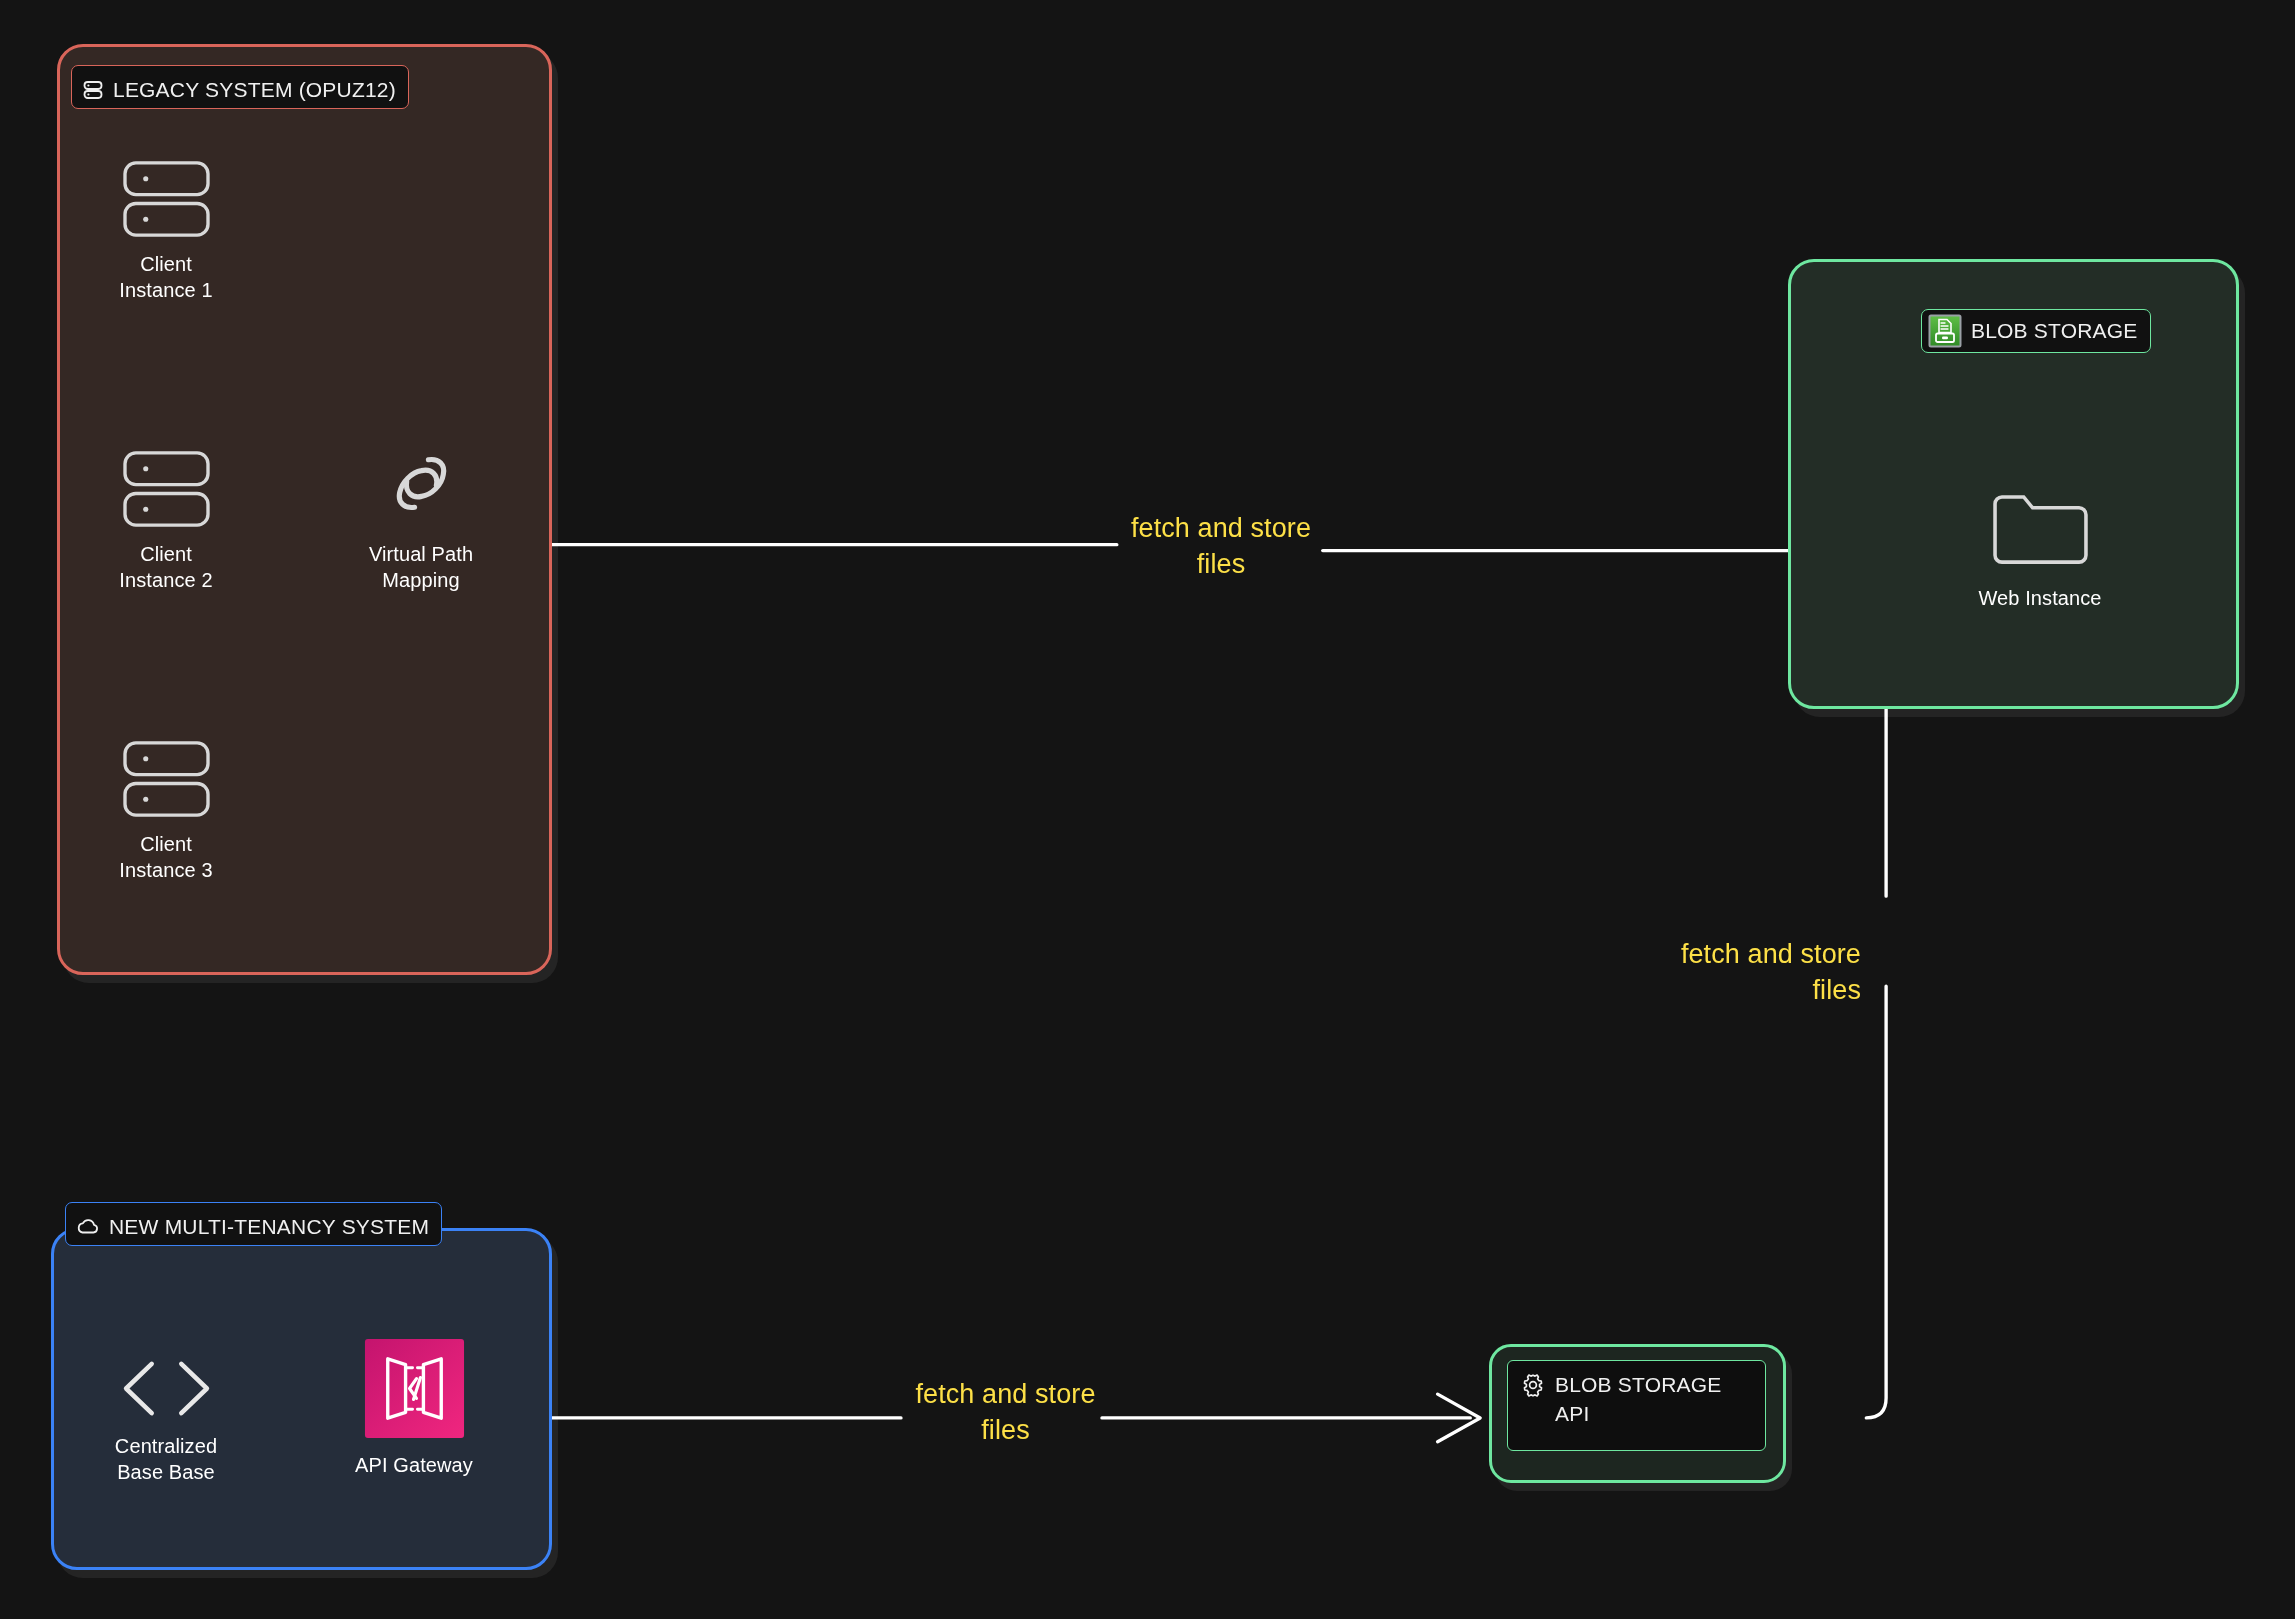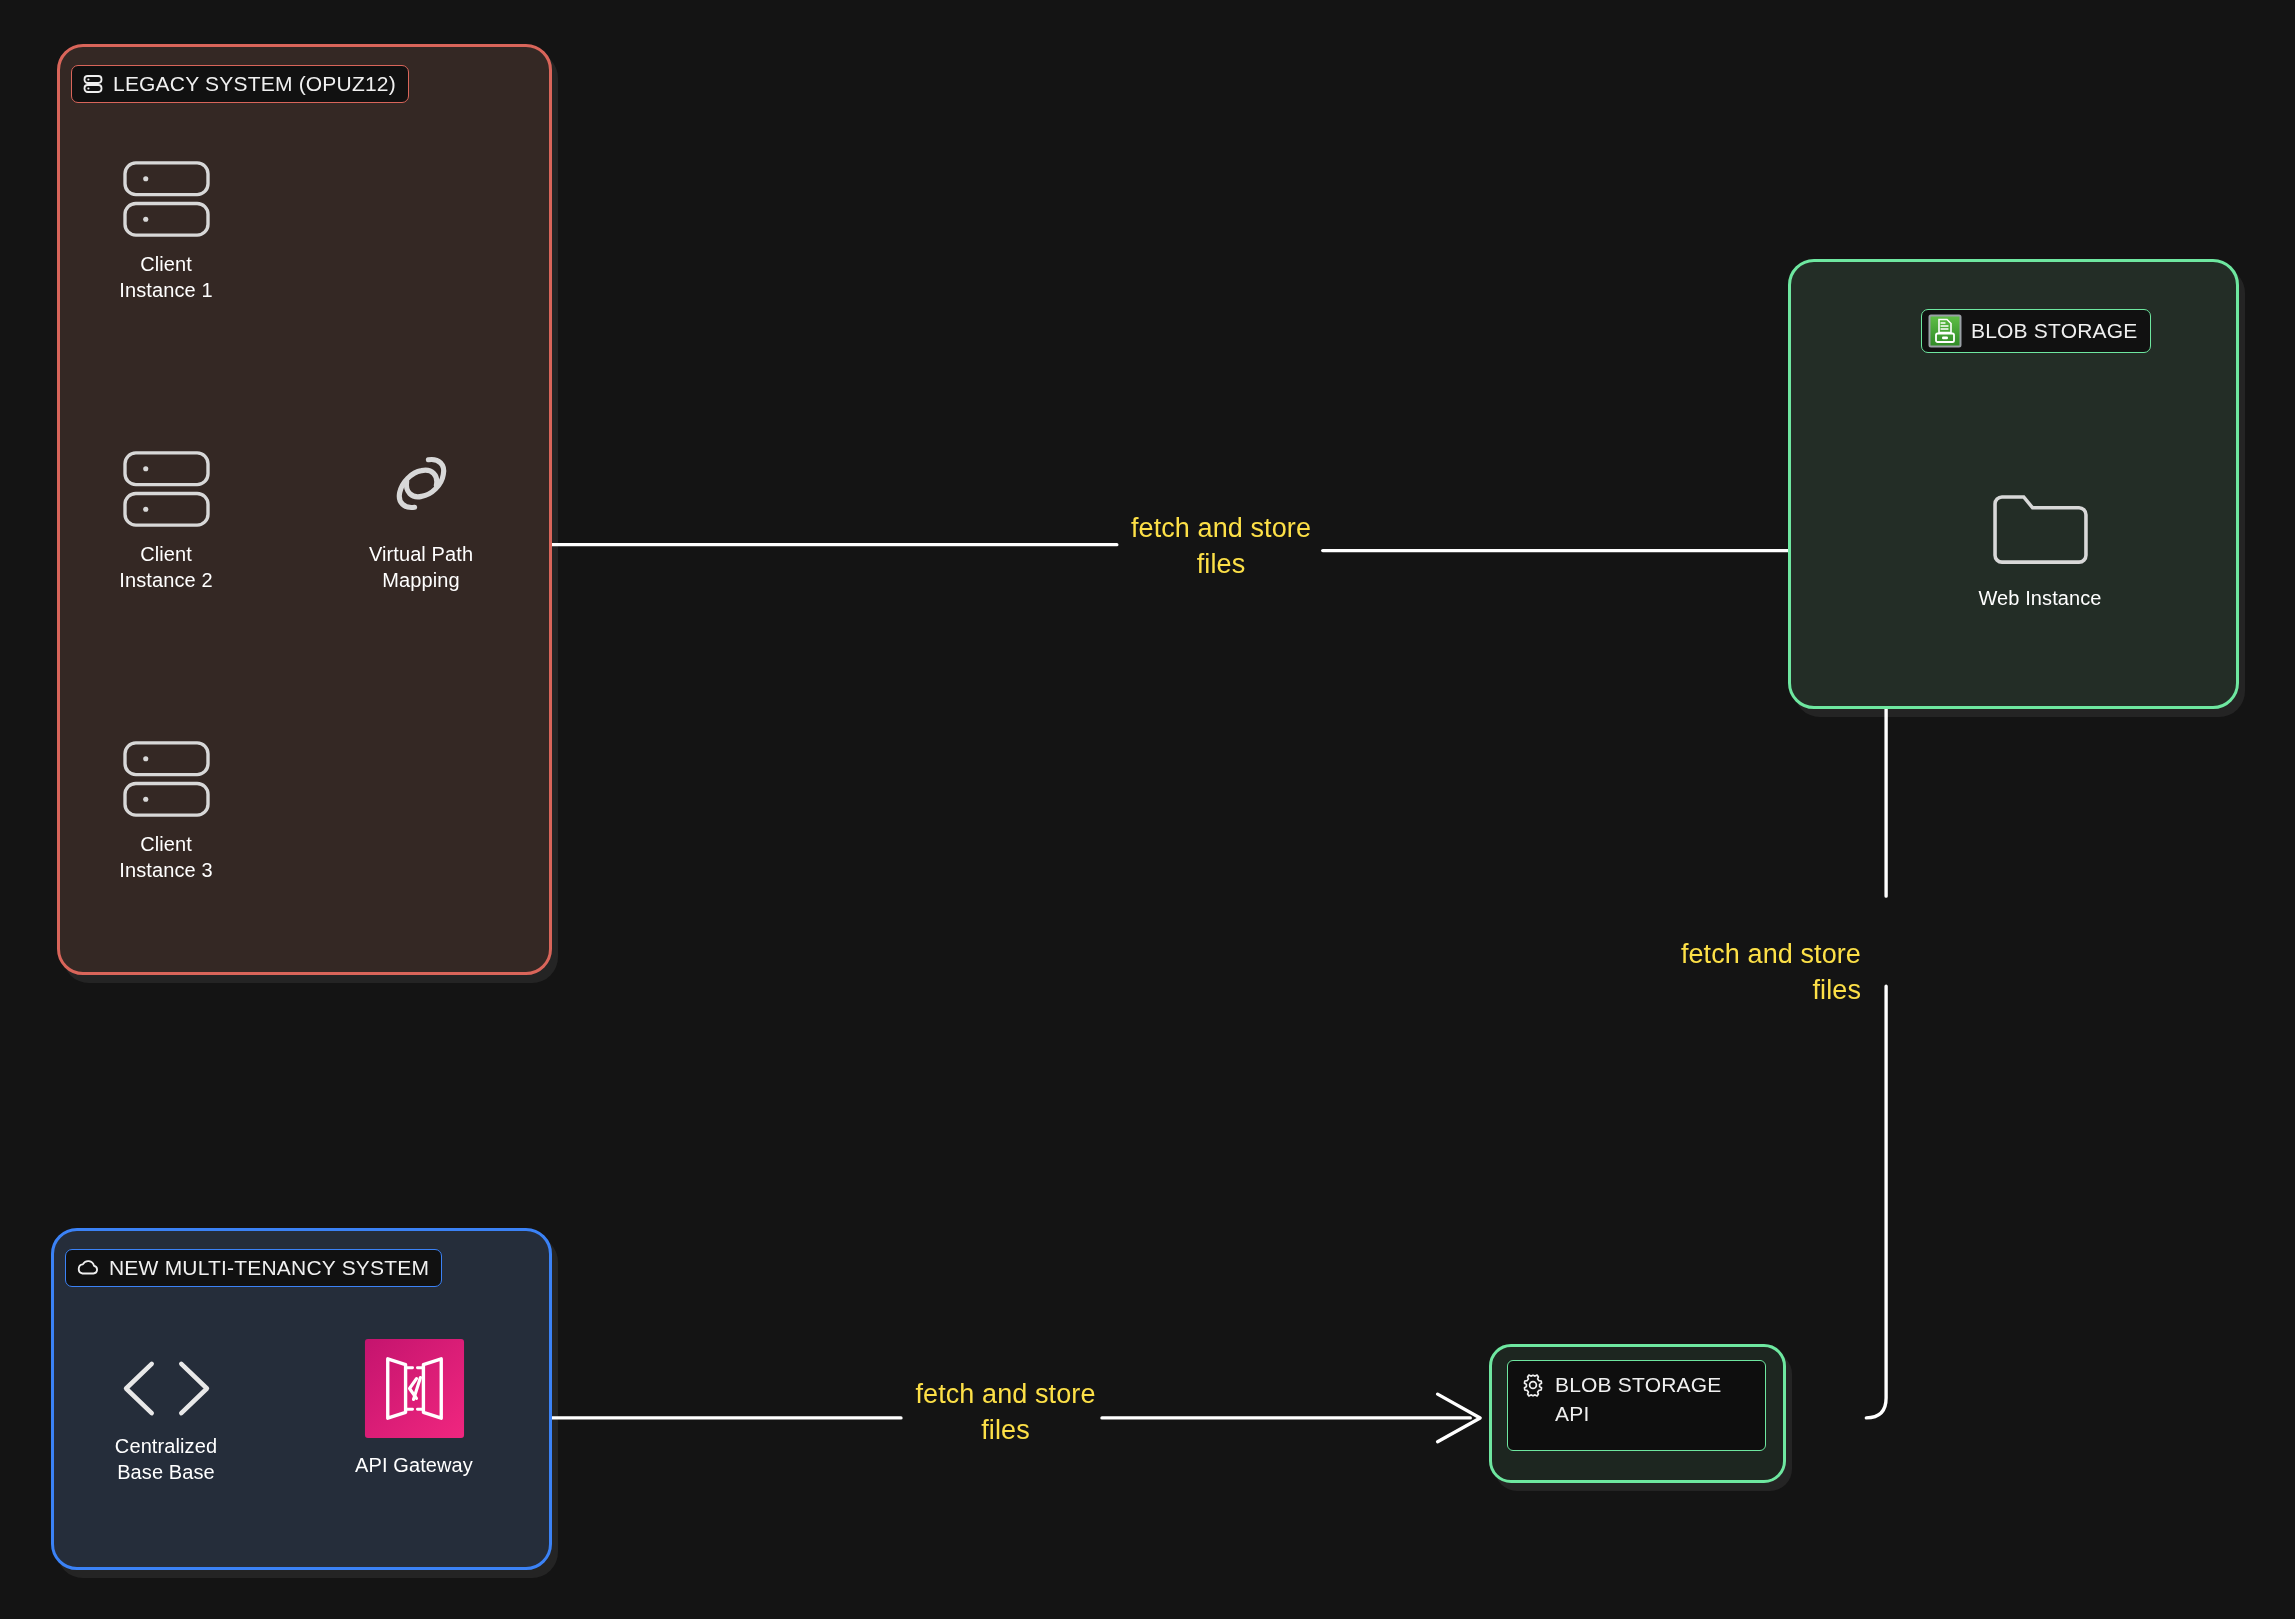--- a/index.html
+++ b/index.html
@@ -54,42 +54,42 @@
   }
 
   
   .chip {
     position: absolute;
     display: flex;
     align-items: center;
     gap: 9px;
     background: #111111;
     border-radius: 7px;
-    padding: 6px 12px 6px 10px;
+    padding: 12px 12px 6px 10px;
     box-sizing: border-box;
     white-space: nowrap;
     font-size: 21px;
     letter-spacing: 0.2px;
     font-weight: 400;
     color: #f0f0f0;
   }
   .chip-legacy {
     left: 71px;
     top: 65px;
     border: 1.5px solid #d9655a;
   }
   .chip-blob {
     left: 1921px;
     top: 309px;
     border: 1.5px solid #6ee7a0;
     padding: 4px 12px 4px 6px;
   }
   .chip-newsys {
     left: 65px;
-    top: 1249px;
+    top: 1202px;
     border: 1.5px solid #3b82f6;
   }
 
   
   .node {
     position: absolute;
     display: flex;
     flex-direction: column;
     align-items: center;
     width: 218px;

